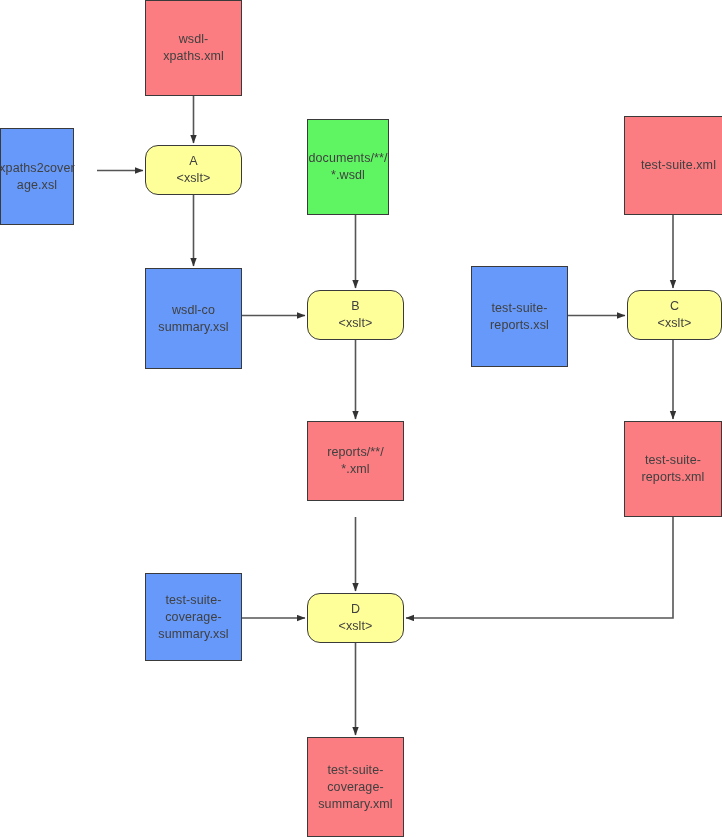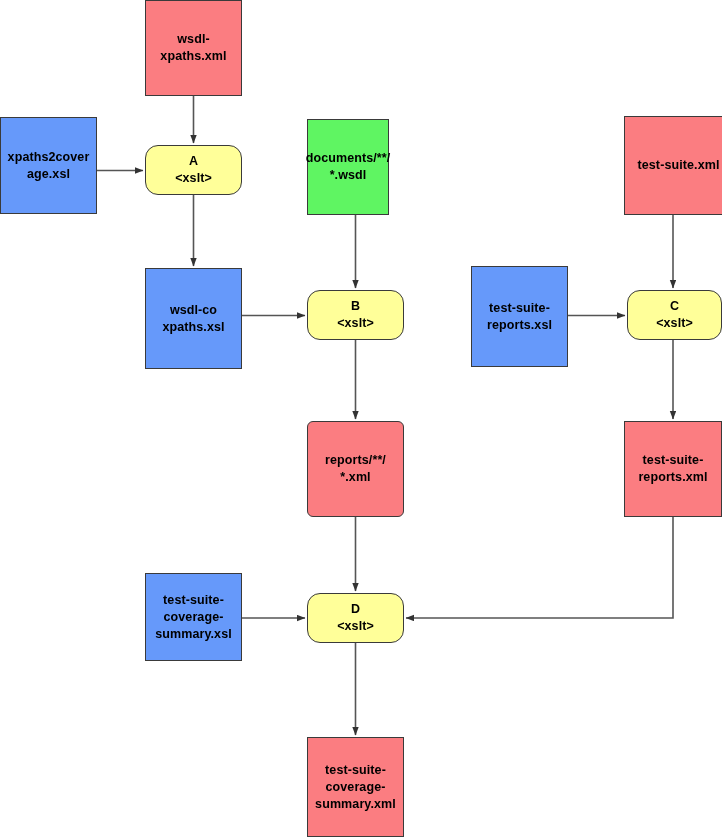--- a/index.html
+++ b/index.html
@@ -29,25 +29,24 @@
   .node {
     position: absolute;
     box-sizing: border-box;
     border: 1.5px solid #3a3a3a;
     display: flex;
     align-items: center;
     justify-content: center;
     text-align: center;
     font-size: 12.5px;
     line-height: 17px;
-    color: #000000;
+    color: #404040;
     letter-spacing: 0.1px;
     white-space: pre-line;
     padding: 0 4px;
-    font-weight: bold;
   }
   .node.doc {
     border-radius: 0;
   }
   .node.proc {
     border-radius: 13px;
   }
   .node-label {
     display: block;
     white-space: pre-line;
@@ -75,36 +74,36 @@
         <polyline points="673,340 673,419" fill="none" stroke="#555555" stroke-width="1.6" marker-end="url(#arrowhead)"></polyline>
         <polyline points="355.5,517 355.5,591" fill="none" stroke="#555555" stroke-width="1.6" marker-end="url(#arrowhead)"></polyline>
         <polyline points="242,618 305,618" fill="none" stroke="#555555" stroke-width="1.6" marker-end="url(#arrowhead)"></polyline>
         <polyline points="673,517 673,618 406,618" fill="none" stroke="#555555" stroke-width="1.6" marker-end="url(#arrowhead)"></polyline>
         <polyline points="355.5,643 355.5,735" fill="none" stroke="#555555" stroke-width="1.6" marker-end="url(#arrowhead)"></polyline>
       </g>
   </svg>
   <div id="nodes-group">
       <div class="node doc" style="left: 145px; top: 0px; width: 97px; height: 96px; background: rgb(251, 125, 129); border-color: rgb(58, 58, 58);"><span class="node-label">wsdl-
 xpaths.xml</span></div>
-      <div class="node doc" style="left: 0px; top: 117px; width: 97px; height: 97px; background: rgb(102, 153, 250); border-color: rgb(58, 58, 58);"><span class="node-label">xpaths2cover
+      <div class="node doc" style="left: 0px; top: 128px; width: 74px; height: 97px; background: rgb(102, 153, 250); border-color: rgb(58, 58, 58);"><span class="node-label">xpaths2cover
 age.xsl</span></div>
       <div class="node proc" style="left: 145px; top: 145px; width: 97px; height: 50px; background: rgb(255, 255, 153); border-color: rgb(58, 58, 58);"><span class="node-label">A
 &lt;xslt&gt;</span></div>
       <div class="node doc" style="left: 307px; top: 119px; width: 82px; height: 96px; background: rgb(95, 245, 98); border-color: rgb(58, 58, 58);"><span class="node-label">documents/**/
 *.wsdl</span></div>
       <div class="node doc" style="left: 624px; top: 116px; width: 109px; height: 99px; background: rgb(251, 125, 129); border-color: rgb(58, 58, 58);"><span class="node-label">test-suite.xml</span></div>
       <div class="node doc" style="left: 145px; top: 268px; width: 97px; height: 101px; background: rgb(102, 153, 250); border-color: rgb(58, 58, 58);"><span class="node-label">wsdl-co
-xpaths.xsl</span></div>
+summary.xsl</span></div>
       <div class="node proc" style="left: 307px; top: 290px; width: 97px; height: 50px; background: rgb(255, 255, 153); border-color: rgb(58, 58, 58);"><span class="node-label">B
 &lt;xslt&gt;</span></div>
       <div class="node doc" style="left: 471px; top: 266px; width: 97px; height: 101px; background: rgb(102, 153, 250); border-color: rgb(58, 58, 58);"><span class="node-label">test-suite-
 reports.xsl</span></div>
       <div class="node proc" style="left: 627px; top: 290px; width: 95px; height: 50px; background: rgb(255, 255, 153); border-color: rgb(58, 58, 58);"><span class="node-label">C
 &lt;xslt&gt;</span></div>
-      <div class="node doc" style="left: 307px; top: 421px; width: 97px; height: 96px; background: rgb(251, 125, 129); border-color: rgb(58, 58, 58); border-radius: 6px;"><span class="node-label">reports/**/
+      <div class="node doc" style="left: 307px; top: 421px; width: 97px; height: 80px; background: rgb(251, 125, 129); border-color: rgb(58, 58, 58);"><span class="node-label">reports/**/
 *.xml</span></div>
       <div class="node doc" style="left: 624px; top: 421px; width: 98px; height: 96px; background: rgb(251, 125, 129); border-color: rgb(58, 58, 58);"><span class="node-label">test-suite-
 reports.xml</span></div>
       <div class="node doc" style="left: 145px; top: 573px; width: 97px; height: 88px; background: rgb(102, 153, 250); border-color: rgb(58, 58, 58);"><span class="node-label">test-suite-
 coverage-
 summary.xsl</span></div>
       <div class="node proc" style="left: 307px; top: 593px; width: 97px; height: 50px; background: rgb(255, 255, 153); border-color: rgb(58, 58, 58);"><span class="node-label">D
 &lt;xslt&gt;</span></div>
       <div class="node doc" style="left: 307px; top: 737px; width: 97px; height: 100px; background: rgb(251, 125, 129); border-color: rgb(58, 58, 58);"><span class="node-label">test-suite-
 coverage-

